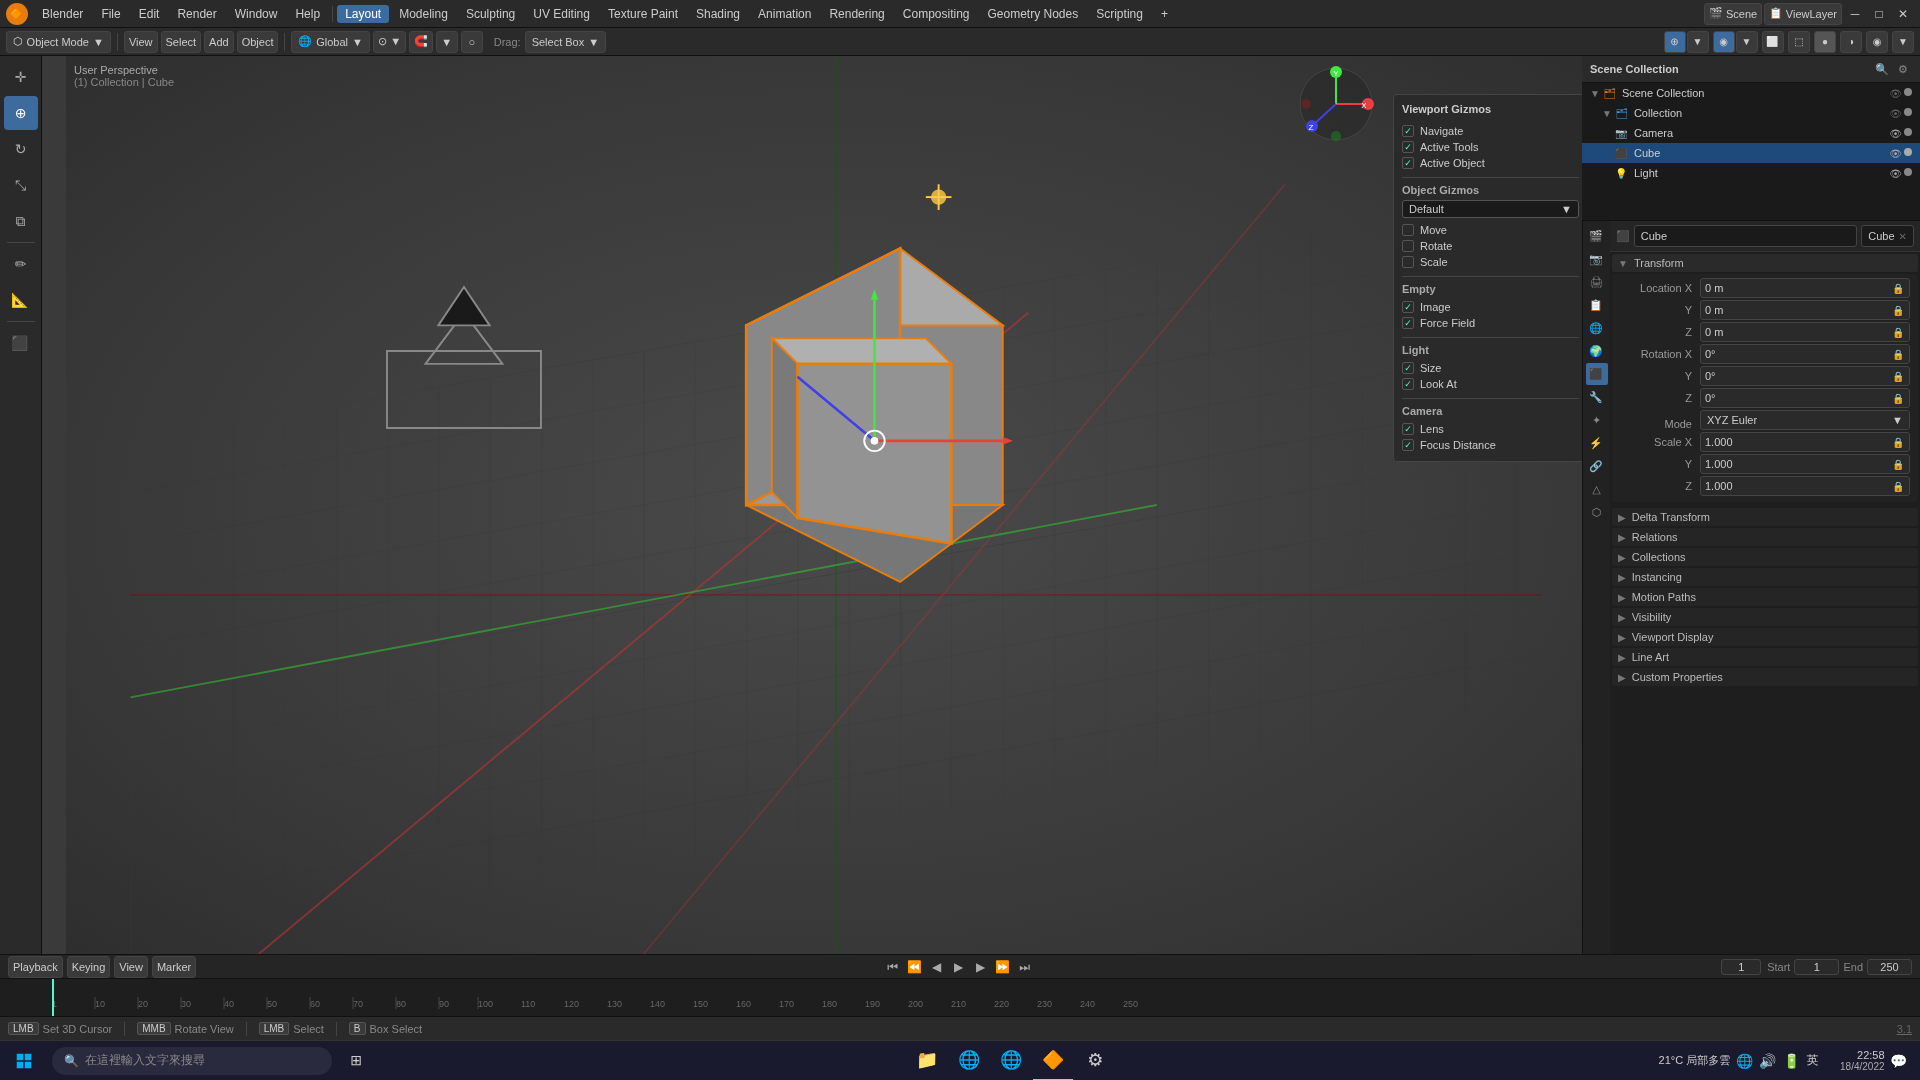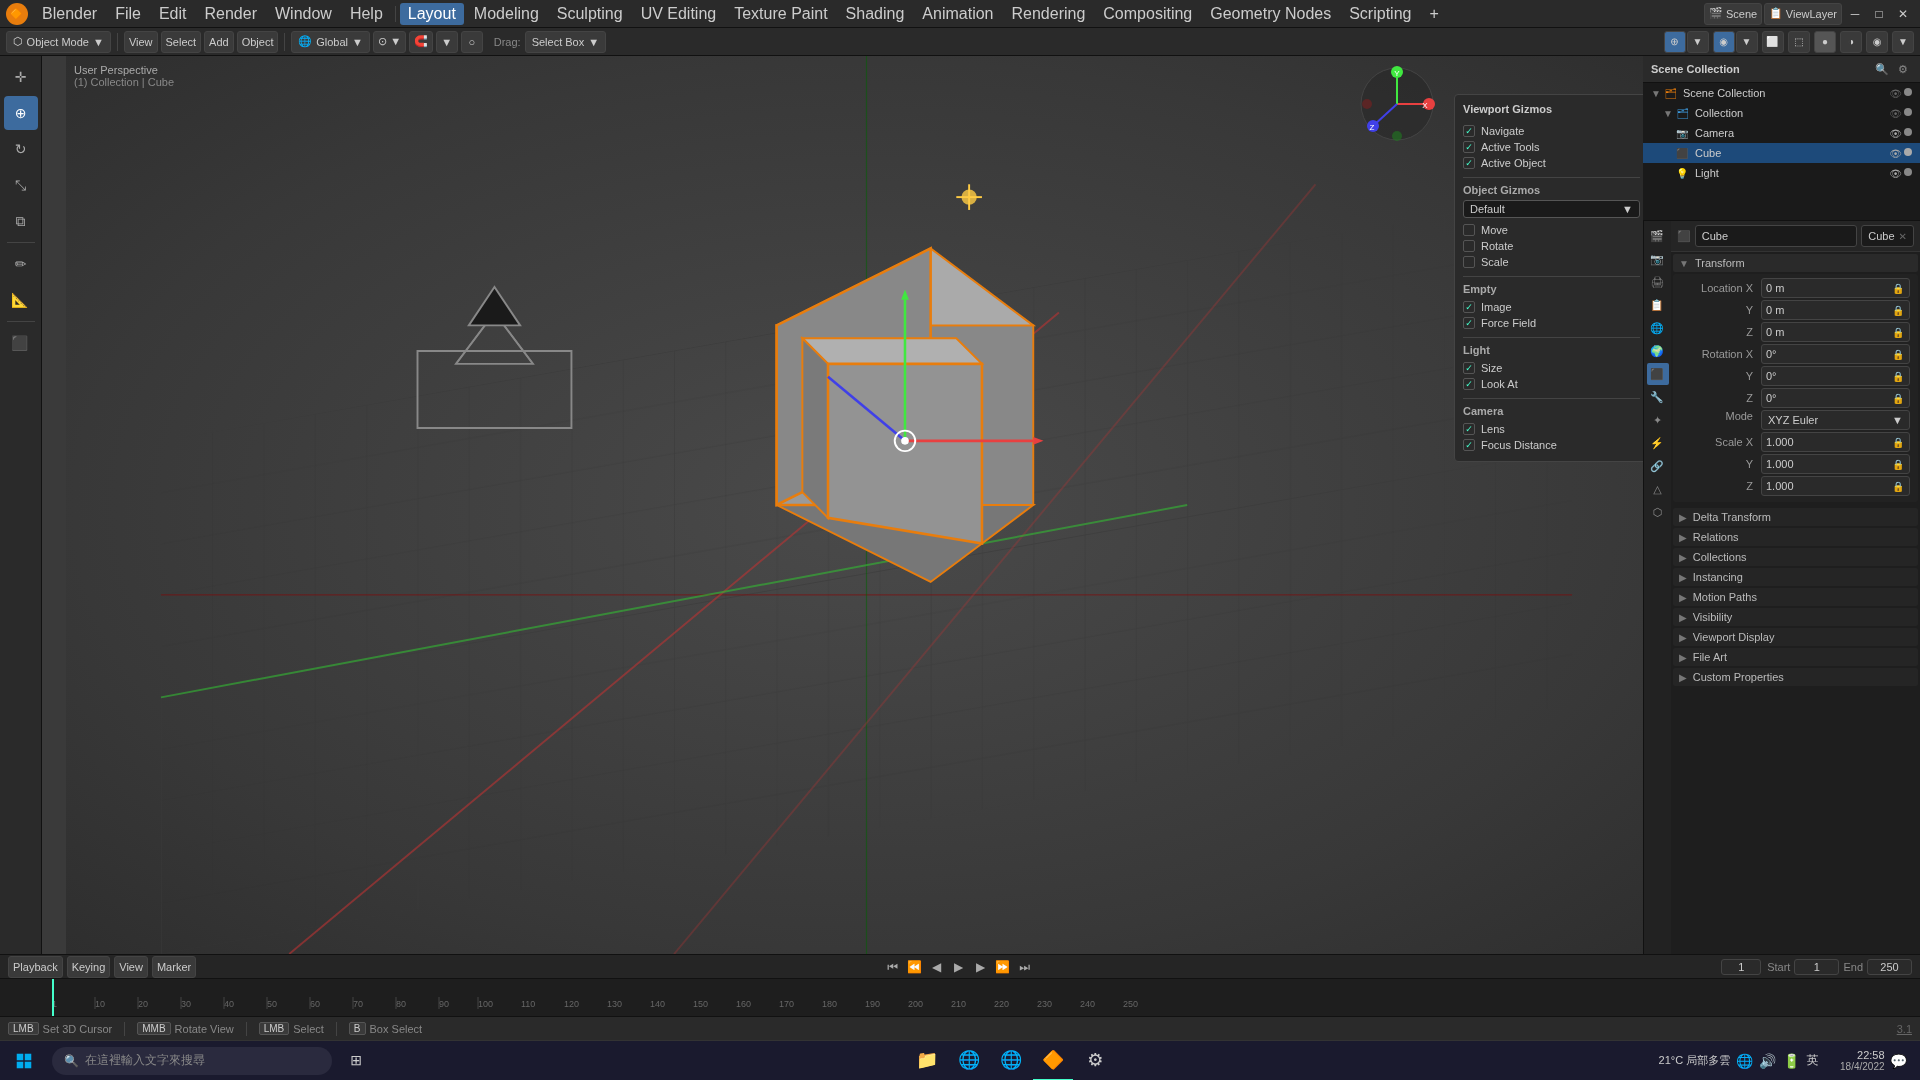--- a/index.html
+++ b/index.html
@@ -1,21 +1,21 @@
 <!DOCTYPE html>
 <html><head>
   <meta charset="utf-8">
   <style>
     * { margin: 0; padding: 0; box-sizing: border-box; }
     body { width: 1920px; height: 1080px; overflow: hidden; background: #1a1a1a; font-family: 'Segoe UI', Arial, sans-serif; font-size: 12px; color: #ccc; user-select: none; }
 
     
     #top-menu { display: flex; align-items: center; background: #2a2a2a; height: 28px; border-bottom: 1px solid #111; padding: 0 6px; gap: 2px; }
     #top-menu .app-icon { width: 22px; height: 22px; background: #e87d0d; border-radius: 50%; display: flex; align-items: center; justify-content: center; font-size: 10px; color: white; margin-right: 4px; }
-    #top-menu .menu-item { padding: 2px 8px; color: #ccc; cursor: pointer; border-radius: 3px; font-size: 16px; }
+    #top-menu .menu-item { padding: 2px 8px; color: #ccc; cursor: pointer; border-radius: 3px; font-size: 12px; }
     #top-menu .menu-item.active { background: #3d6b9e; color: white; }
     #top-menu .separator { width: 1px; height: 16px; background: #444; margin: 0 2px; }
     .toolbar-btn { display: flex; align-items: center; justify-content: center; height: 22px; min-width: 22px; padding: 0 4px; background: #3a3a3a; border-radius: 3px; cursor: pointer; color: #ccc; font-size: 11px; gap: 2px; border: 1px solid #444; }
     .toolbar-btn.active { background: #3d6b9e; }
     .toolbar-separator { width: 1px; height: 18px; background: #444; margin: 0 3px; }
     .toolbar-select { display: flex; align-items: center; height: 22px; padding: 0 6px; background: #3a3a3a; border-radius: 3px; cursor: pointer; color: #ccc; font-size: 11px; gap: 4px; border: 1px solid #444; }
 
     
     #left-toolbar { width: 42px; background: #2a2a2a; border-right: 1px solid #111; display: flex; flex-direction: column; align-items: center; padding: 4px 0; gap: 2px; }
     .left-tool-btn { width: 34px; height: 34px; background: transparent; border-radius: 4px; display: flex; align-items: center; justify-content: center; cursor: pointer; color: #aaa; font-size: 14px; }
@@ -48,21 +48,21 @@
     .indent-1 { padding-left: 20px; }
     .indent-2 { padding-left: 32px; }
     .section-collapse { display: flex; align-items: center; padding: 3px 6px; cursor: pointer; font-size: 11px; color: #bbb; background: #252525; border-radius: 2px; margin-bottom: 2px; }
     .section-collapse .arrow { margin-right: 6px; color: #777; font-size: 10px; }
     .transform-section { padding: 4px 0; }
     .transform-row { display: flex; align-items: center; margin-bottom: 2px; padding: 0 4px; }
     .transform-label { width: 80px; font-size: 11px; color: #999; text-align: right; padding-right: 8px; }
     .transform-input { flex: 1; display: flex; gap: 1px; }
     .transform-field { flex: 1; background: #2a2a2a; border: 1px solid #444; border-radius: 3px; padding: 1px 4px; font-size: 11px; color: #ccc; display: flex; align-items: center; justify-content: space-between; height: 20px; cursor: pointer; gap: 12px; }
     .lock-icon { color: #555; font-size: 10px; margin-left: 2px; }
-    .mode-row { display: flex; align-items: flex-start; margin-bottom: 2px; padding: 0 4px; }
+    .mode-row { display: flex; align-items: flex-end; margin-bottom: 2px; padding: 0 4px; }
     .mode-label { width: 80px; font-size: 11px; color: #999; text-align: right; padding-right: 8px; }
     .mode-select { flex: 1; background: #2a2a2a; border: 1px solid #444; border-radius: 3px; padding: 1px 6px; font-size: 11px; color: #ccc; height: 20px; display: flex; align-items: center; justify-content: space-between; cursor: pointer; }
 
     
     #props-sidebar { width: 28px; background: #222; border-left: 1px solid #111; display: flex; flex-direction: column; align-items: center; padding: 4px 0; gap: 1px; }
     .props-sidebar-icon { width: 22px; height: 22px; display: flex; align-items: center; justify-content: center; cursor: pointer; border-radius: 2px; font-size: 11px; color: #888; }
     .props-sidebar-icon.active { background: #3d6b9e; color: white; }
     #timeline-header { height: 24px; background: #252525; display: flex; align-items: center; padding: 0 8px; gap: 4px; border-bottom: 1px solid #111; }
     #timeline-body { flex: 1; position: relative; background: #1e1e1e; }
     #timeline-playhead { position: absolute; top: 0; left: 50px; width: 2px; height: 100%; background: #4fc; z-index: 5; }
@@ -411,21 +411,21 @@
         <div id="viewport-controls-right">
           <div class="vp-ctrl-btn">↻</div>
           <div class="vp-ctrl-btn">✋</div>
           <div class="vp-ctrl-btn">🎥</div>
           <div class="vp-ctrl-btn">⊞</div>
         </div>
 
       </div>
     </div>
 
-    <div id="right-container" style="width:277px; display:flex; flex-direction:column;">
+    <div id="right-container" style="width:338px; display:flex; flex-direction:column;">
 
       <div id="outliner" style="height:165px; min-height:165px;">
         <div id="outliner-header">
           <span style="font-size:11px;color:#ccc;font-weight:bold;">Scene Collection</span>
           <div style="display:flex;gap:3px;">
             <div style="width:18px;height:18px;display:flex;align-items:center;justify-content:center;font-size:11px;color:#888;cursor:pointer;">🔍</div>
             <div style="width:18px;height:18px;display:flex;align-items:center;justify-content:center;font-size:11px;color:#888;cursor:pointer;">⚙</div>
           </div>
         </div>
 
@@ -633,21 +633,21 @@
             <div class="section-collapse">
               <span class="arrow">▶</span>
               <span>Visibility</span>
             </div>
             <div class="section-collapse">
               <span class="arrow">▶</span>
               <span>Viewport Display</span>
             </div>
             <div class="section-collapse">
               <span class="arrow">▶</span>
-              <span>File Art</span>
+              <span>Line Art</span>
             </div>
             <div class="section-collapse">
               <span class="arrow">▶</span>
               <span>Custom Properties</span>
             </div>
           </div>
         </div>
       </div>
     </div>
   </div>

